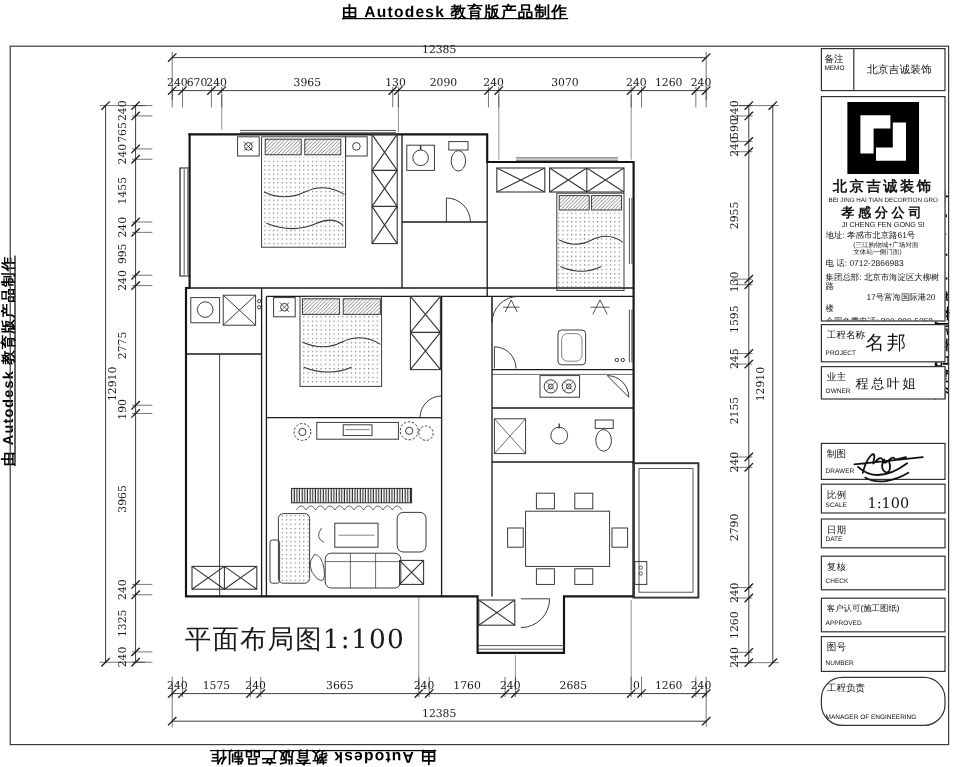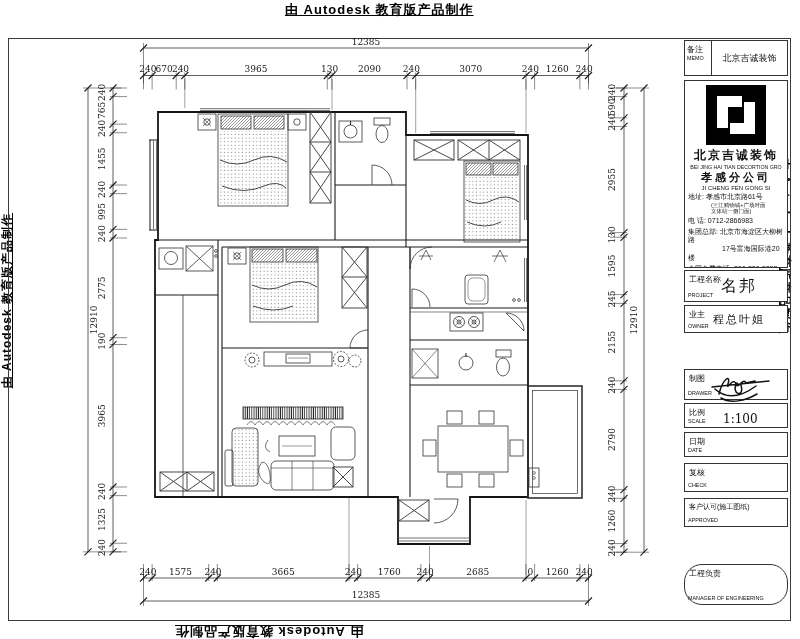--- a/index.html
+++ b/index.html
@@ -445,20 +445,21 @@
         <text x="615" y="342.11492499999997" text-anchor="middle" font-size="9" font-family="&quot;DejaVu Serif&quot;,serif" fill="#1a1a1a" transform="rotate(-90 615 342.11492499999997)">2155</text>
         <text x="615" y="385.1411" text-anchor="middle" font-size="9" font-family="&quot;DejaVu Serif&quot;,serif" fill="#1a1a1a" transform="rotate(-90 615 385.1411)">240</text>
         <text x="615" y="439.57505" text-anchor="middle" font-size="9" font-family="&quot;DejaVu Serif&quot;,serif" fill="#1a1a1a" transform="rotate(-90 615 439.57505)">2790</text>
         <text x="615" y="494.00899999999996" text-anchor="middle" font-size="9" font-family="&quot;DejaVu Serif&quot;,serif" fill="#1a1a1a" transform="rotate(-90 615 494.00899999999996)">240</text>
         <text x="615" y="520.9565" text-anchor="middle" font-size="9" font-family="&quot;DejaVu Serif&quot;,serif" fill="#1a1a1a" transform="rotate(-90 615 520.9565)">1260</text>
         <text x="615" y="547.904" text-anchor="middle" font-size="9" font-family="&quot;DejaVu Serif&quot;,serif" fill="#1a1a1a" transform="rotate(-90 615 547.904)">240</text>
         <text x="637" y="320.1078" text-anchor="middle" font-size="9" font-family="&quot;DejaVu Serif&quot;,serif" fill="#1a1a1a" transform="rotate(-90 637 320.1078)">12910</text>
       </g>
   </svg>
 
+  <div class="caption">平面布局图1:100</div>
 
   <div class="tblock">
 
     <div class="tb-box memo">
       <div class="memo-label">
         <span class="cn">备注</span>
         <span class="en">MEMO</span>
       </div>
       <div class="memo-value">北京吉诚装饰</div>
     </div>
@@ -524,19 +525,23 @@
       <span class="lbl-en">DATE</span>
     </div>
     <div class="tb-box tb-row r-check">
       <span class="lbl">复核</span>
       <span class="lbl-en">CHECK</span>
     </div>
     <div class="tb-box tb-row r-approved">
       <span class="lbl">客户认可(施工图纸)</span>
       <span class="lbl-en">APPROVED</span>
     </div>
+    <div class="tb-box tb-row r-number">
+      <span class="lbl">图号</span>
+      <span class="lbl-en">NUMBER</span>
+    </div>
     <div class="tb-box tb-row r-manager">
       <span class="lbl">工程负责</span>
       <span class="lbl-en">MANAGER OF ENGINEERING</span>
     </div>
   </div>
 
 </div>
 
 </body></html>

